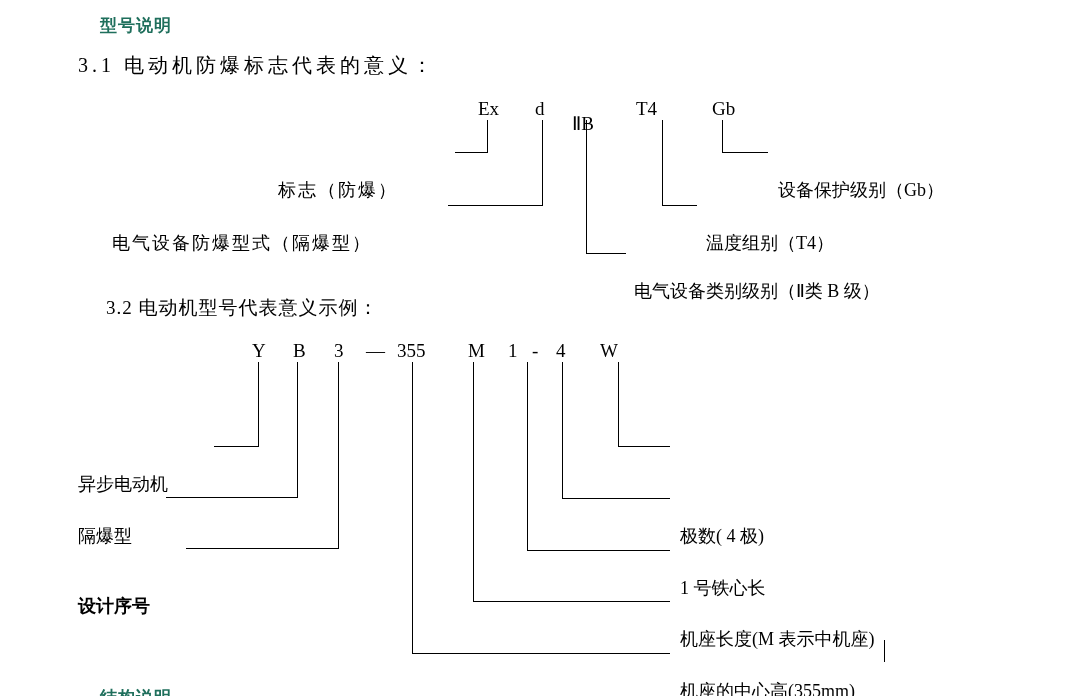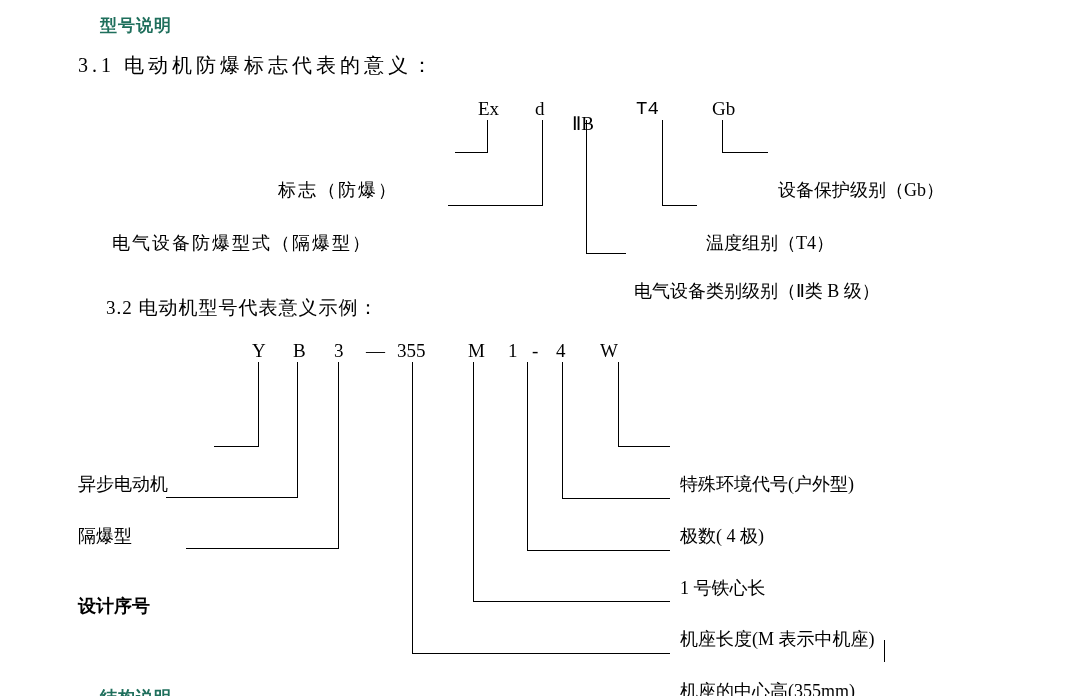--- a/index.html
+++ b/index.html
@@ -77,21 +77,21 @@
 
 <div id="page">
 
   <div class="abs heading" style="left:100px; top:14px;">型号说明</div>
 
   <div class="abs sec-title" style="left:78px; top:52px;">3.1  电动机防爆标志代表的意义：</div>
 
   <div class="abs code-tok" style="left:478px; top:98px;">Ex</div>
   <div class="abs code-tok" style="left:535px; top:98px;">d</div>
   <div class="abs code-tok" style="left:572px; top:112px;">ⅡB</div>
-  <div class="abs code-tok" style="left:636px; top:98px;font-family:Liberation Mono, monospace;">T4</div>
+  <div class="abs code-tok" style="left:636px; top:98px;">T4</div>
   <div class="abs code-tok" style="left:712px; top:98px;">Gb</div>
 
   <div class="abs vline" style="left:487px; top:120px; height:32px;"></div>
   <div class="abs hline" style="left:455px; top:152px; width:33px;"></div>
 
   <div class="abs vline" style="left:542px; top:120px; height:85px;"></div>
   <div class="abs hline" style="left:448px; top:205px; width:95px;"></div>
 
   <div class="abs vline" style="left:586px; top:120px; height:133px;"></div>
   <div class="abs hline" style="left:586px; top:253px; width:40px;"></div>
@@ -146,21 +146,20 @@
   <div class="abs vline" style="left:562px; top:362px; height:136px;"></div>
   <div class="abs hline" style="left:562px; top:498px; width:108px;"></div>
 
   <div class="abs vline" style="left:618px; top:362px; height:84px;"></div>
   <div class="abs hline" style="left:618px; top:446px; width:52px;"></div>
 
   <div class="abs lbl" style="left:78px; top:434px;">异步电动机</div>
   <div class="abs lbl" style="left:78px; top:486px;">隔爆型</div>
   <div class="abs lbl" style="left:78px; top:556px;font-weight:bold;">设计序号</div>
 
-  <div class="abs lbl" style="left:680px; top:434px;">特殊环境代号(户外型)</div>
   <div class="abs lbl" style="left:680px; top:486px;">极数( 4 极)</div>
   <div class="abs lbl" style="left:680px; top:538px;">1 号铁心长</div>
   <div class="abs lbl" style="left:680px; top:589px;">机座长度(M 表示中机座)</div>
   <div class="abs lbl" style="left:680px; top:641px;">机座的中心高(355mm)</div>
   <div class="cursor" style="left:884px; top:640px; height:22px;"></div>
 
   <div class="abs heading-bottom" style="left:100px; top:686px;">结构说明</div>
 
 </div>
 

